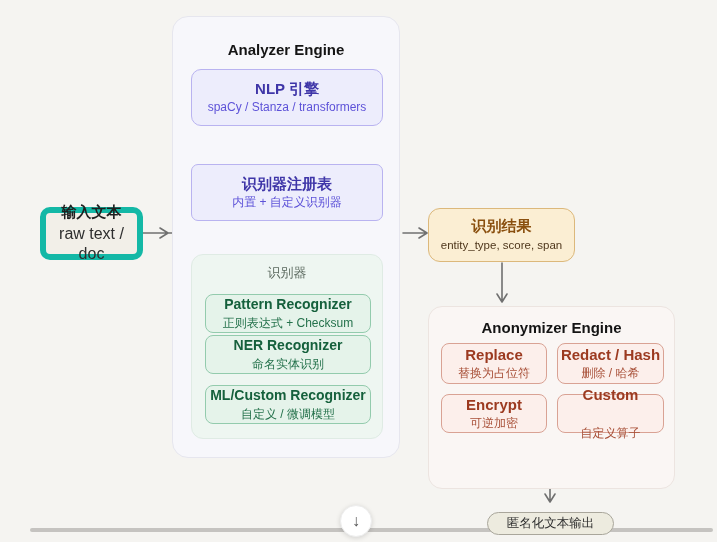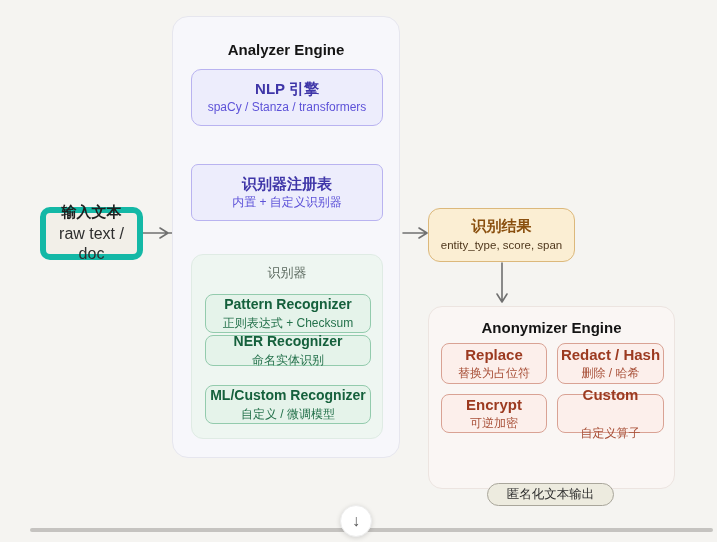--- a/index.html
+++ b/index.html
@@ -59,21 +59,21 @@
   
   .container-anon {
     left: 428px; top: 306px; width: 247px; height: 183px;
     background: #faf6f4; border: 1px solid #ece4e0; border-radius: 14px;
   }
   .red { background: #fcefeb; border: 1px solid #d9a294; border-radius: 8px; }
   .red .t { color: #9c3a20; }
   .red .s { color: #a85038; }
 
   .output-pill {
-    left: 487px; top: 483px; width: 127px; height: 23px;
+    left: 487px; top: 512px; width: 127px; height: 23px;
     border-radius: 12px; background: #edebdf; border: 1px solid #a9a69b;
     display: flex; align-items: center; justify-content: center;
     font-size: 12.5px; color: #2e2e2e; position: absolute;
   }
 
   .scrollbar-thumb {
     position: absolute; left: 30px; top: 528px; width: 683px; height: 4px;
     background: #c5c3c0; border-radius: 2px;
   }
 
@@ -128,21 +128,21 @@
   </div>
 
   <div class="recog-group">
     <div class="recog-group-label">识别器</div>
 
     <div class="node green" style="left:13px; top:30px; width:166px; height:39px;margin-top:9px;">
       <div class="t">Pattern Recognizer</div>
       <div class="s">正则表达式 + Checksum</div>
     </div>
 
-    <div class="node green" style="left:13px; top:80px; width:166px; height:31px;">
+    <div class="node green" style="left:13px; top:80px; width:166px; height:39px;">
       <div class="t">NER Recognizer</div>
       <div class="s">命名实体识别</div>
     </div>
 
     <div class="node green" style="left:13px; top:130px; width:166px; height:39px;">
       <div class="t">ML/Custom Recognizer</div>
       <div class="s">自定义 / 微调模型</div>
     </div>
   </div>
 </div>

